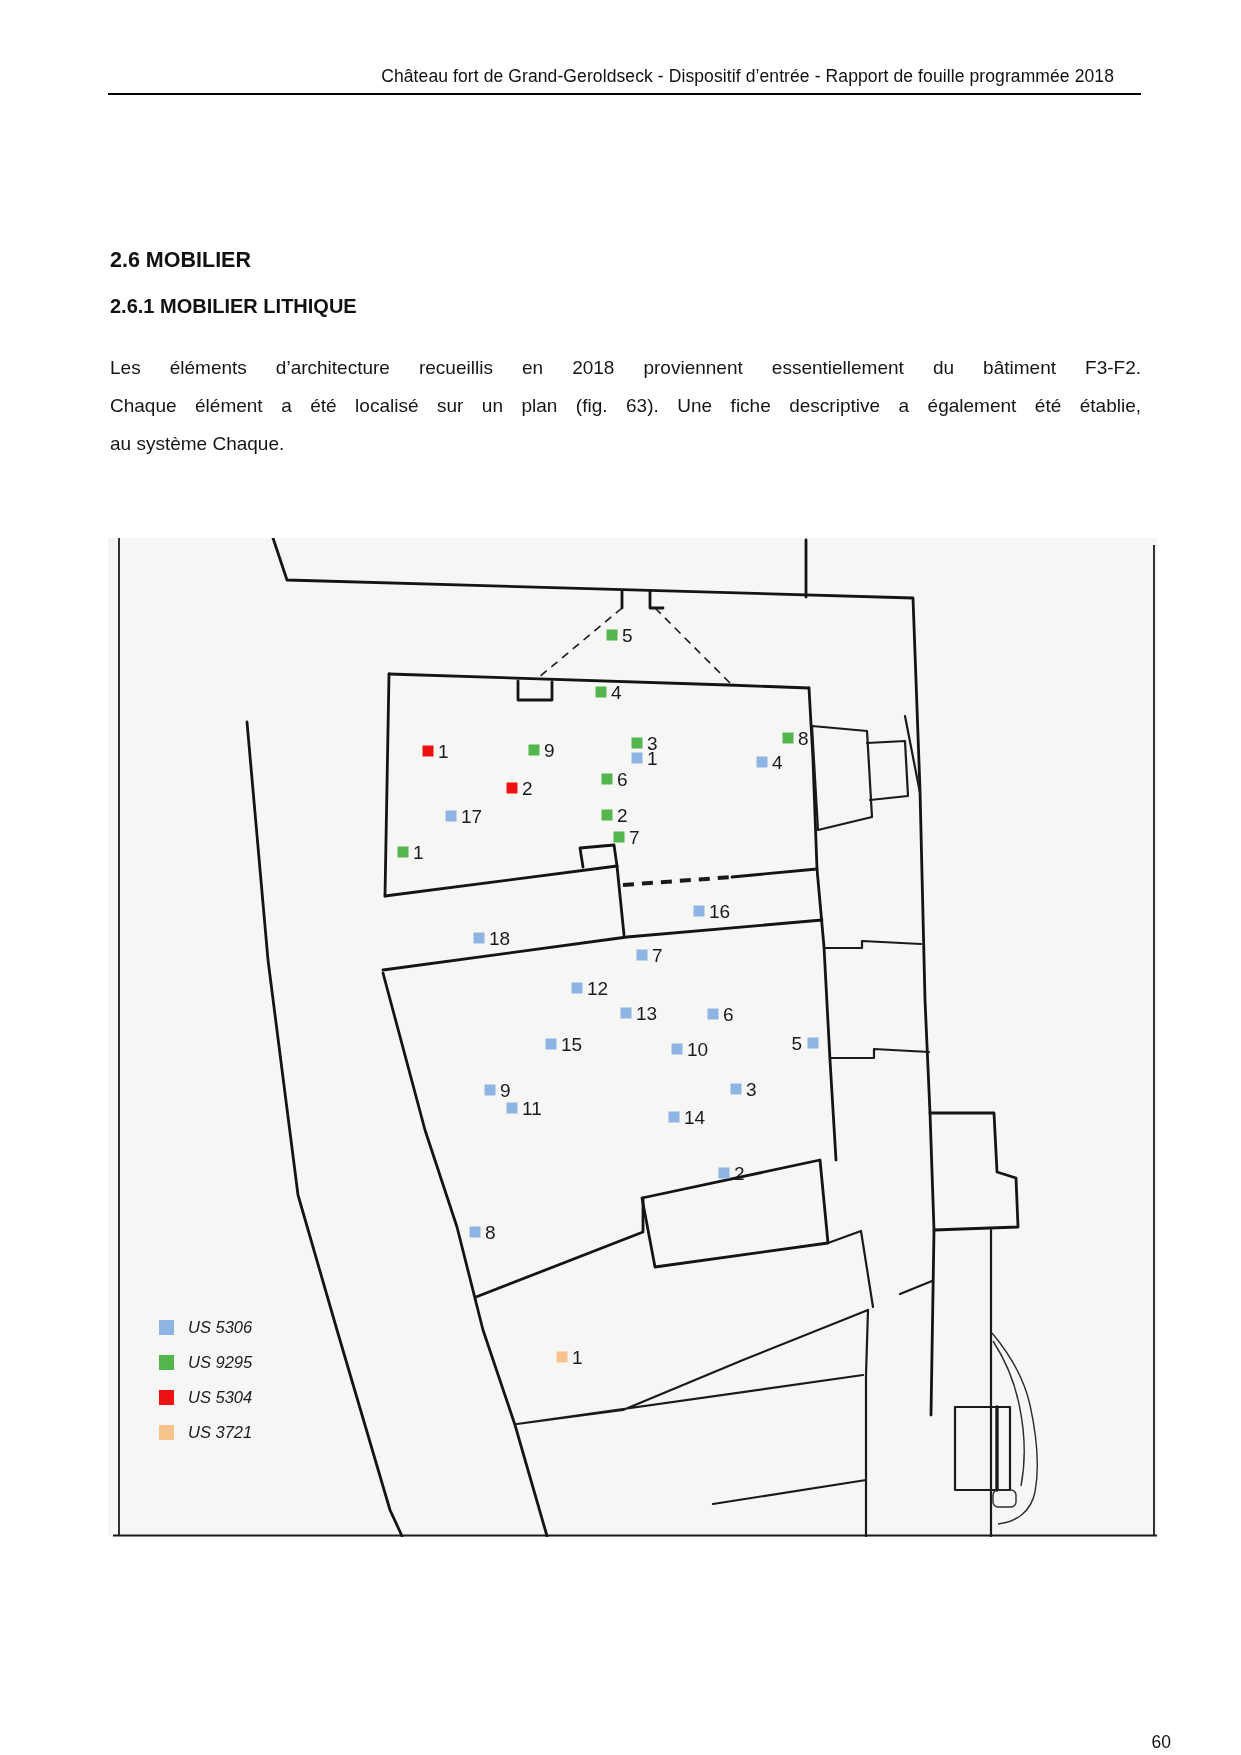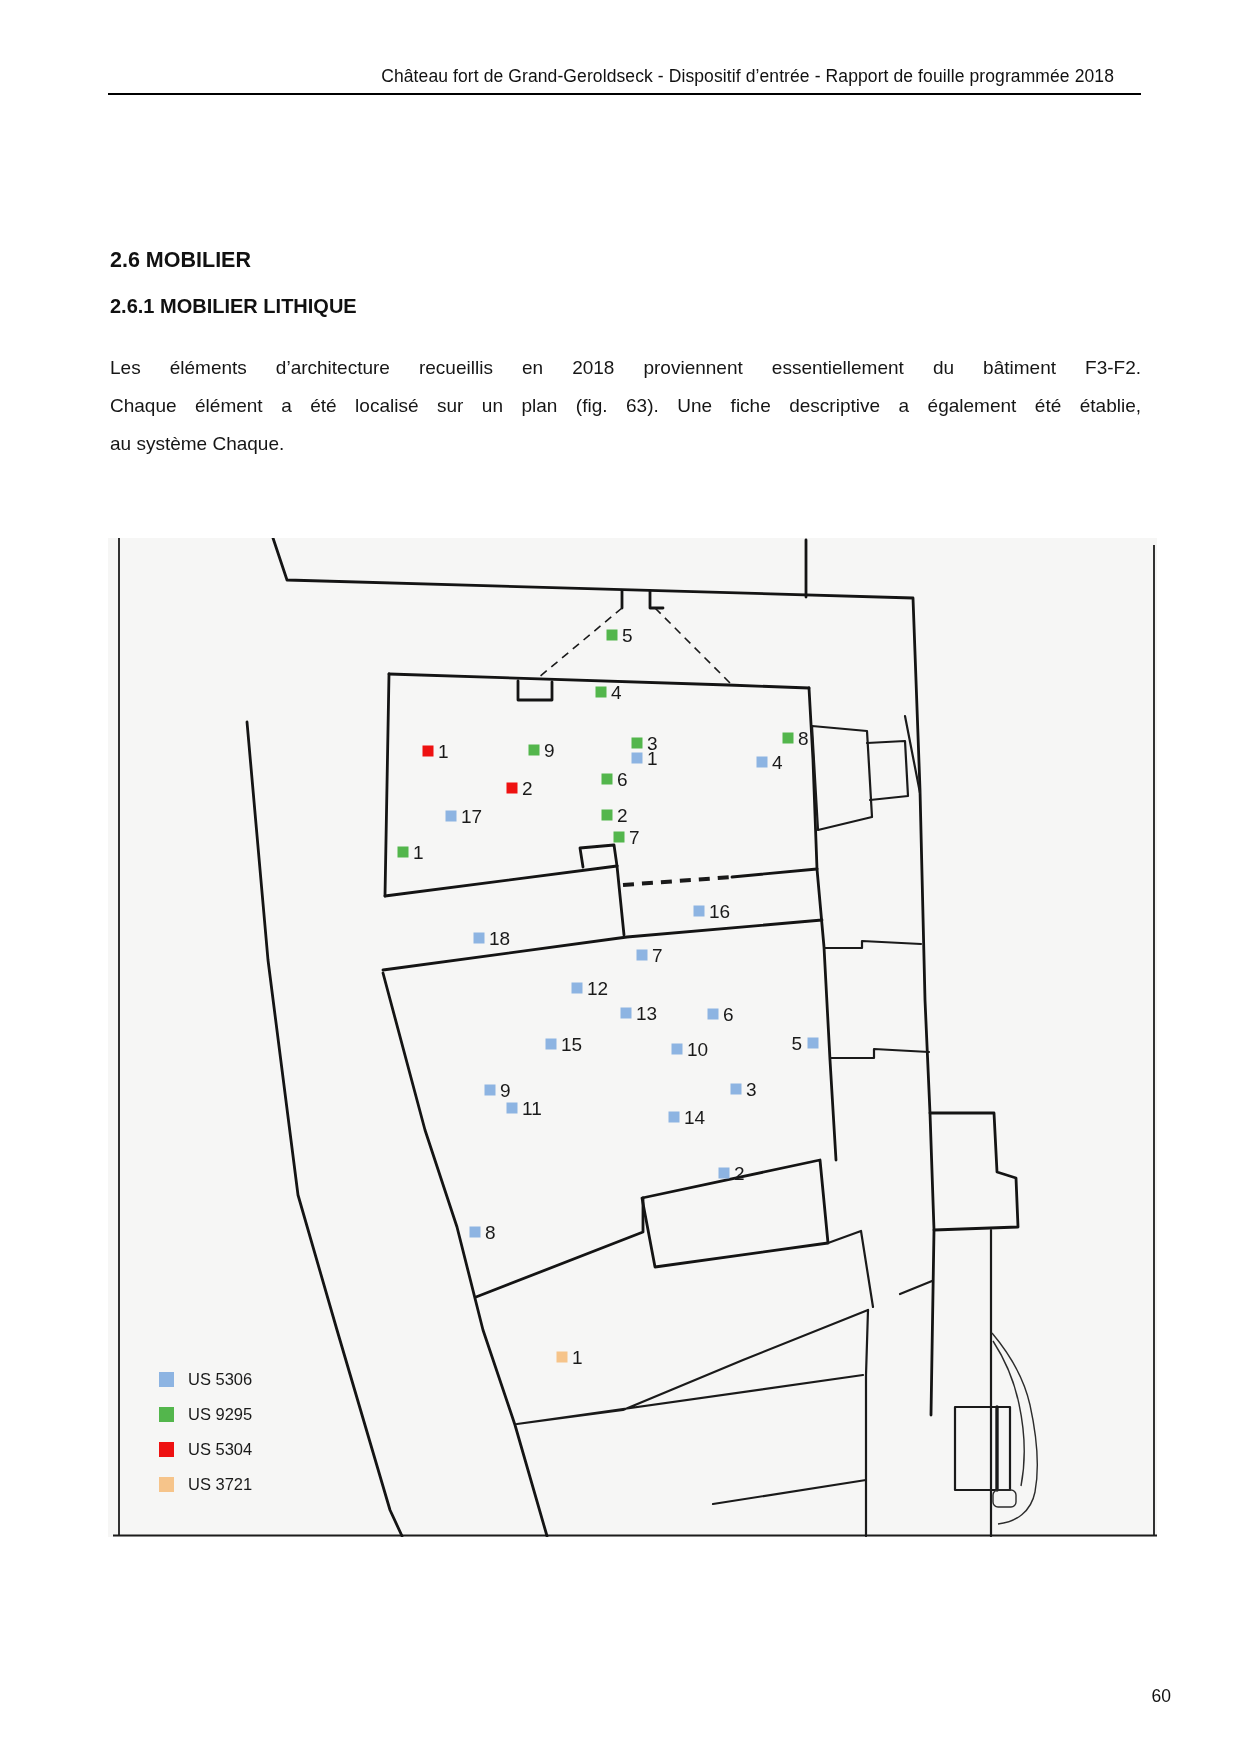--- a/index.html
+++ b/index.html
@@ -28,37 +28,37 @@
     font-size:19px;line-height:38px;color:#161616;
   }
   .para .line{text-align:justify;}
   .para .line.full{text-align-last:justify;}
   .figure-area{
     top:538px;left:108px;width:1049px;height:999px;
     background:#f6f6f5;
   }
   .figure-area svg{position:absolute;left:0;top:0;}
   .legend{
-    top:1362px;left:159px;width:160px;
+    top:1310px;left:159px;width:160px;font-style:italic;
   }
   .legend-row{
     display:flex;align-items:center;height:35px;
   }
   .legend-swatch{
     width:15px;height:15px;display:inline-block;flex:0 0 15px;
   }
   .legend-label{
     margin-left:14px;font-size:16.5px;color:#1a1a1a;
   }
   .caption{
     top:1558px;left:105px;width:1041px;text-align:center;
     font-size:17.5px;line-height:29px;color:#111;
   }
   .page-number{
-    top:1686px;left:1111px;width:60px;text-align:right;
+    top:1732px;left:1111px;width:60px;text-align:right;
     font-size:17.5px;color:#111;
   }
 </style>
 </head>
 <body>
 
 <div class="abs page-header">Château fort de Grand-Geroldseck - Dispositif d’entrée - Rapport de fouille programmée 2018</div>
 <div class="abs header-rule"></div>
 
 <div class="abs h1">2.6 MOBILIER</div>

